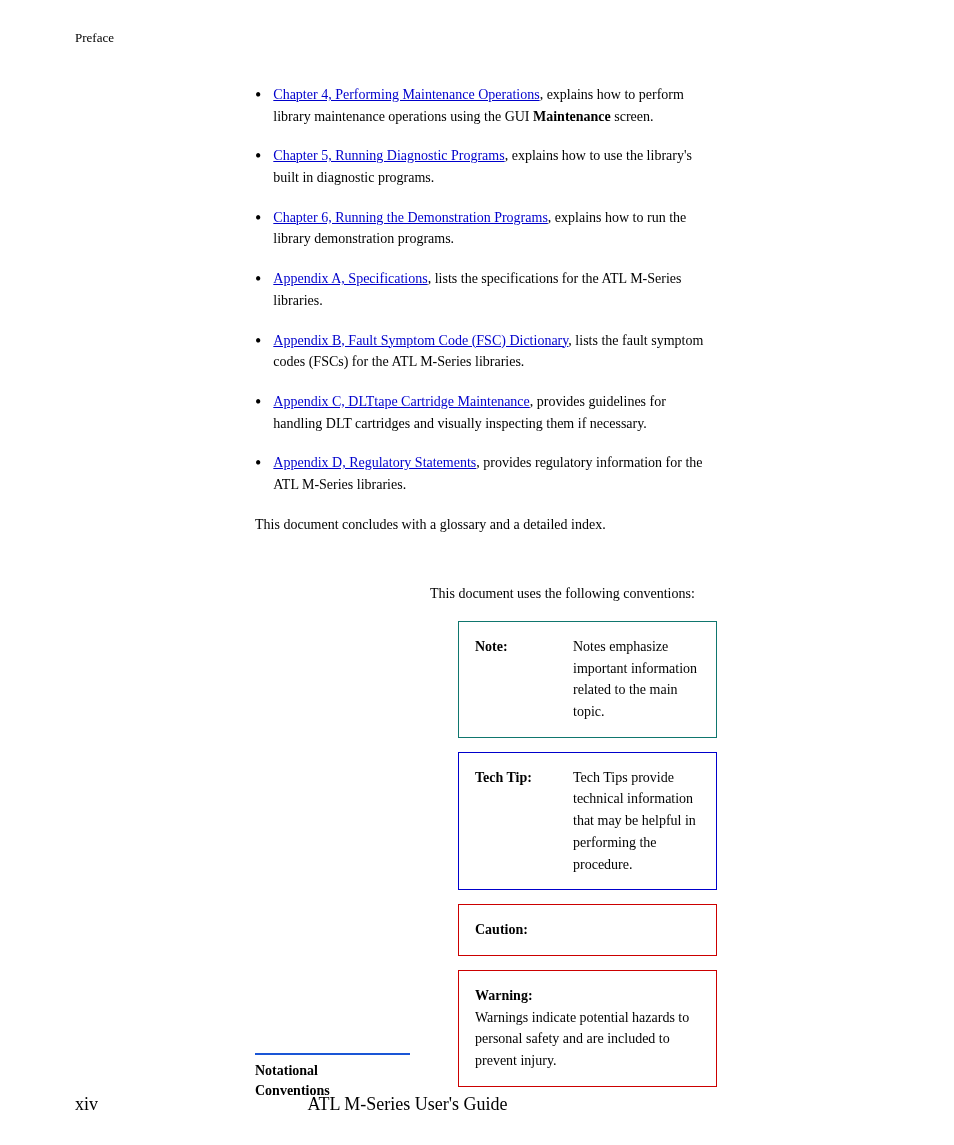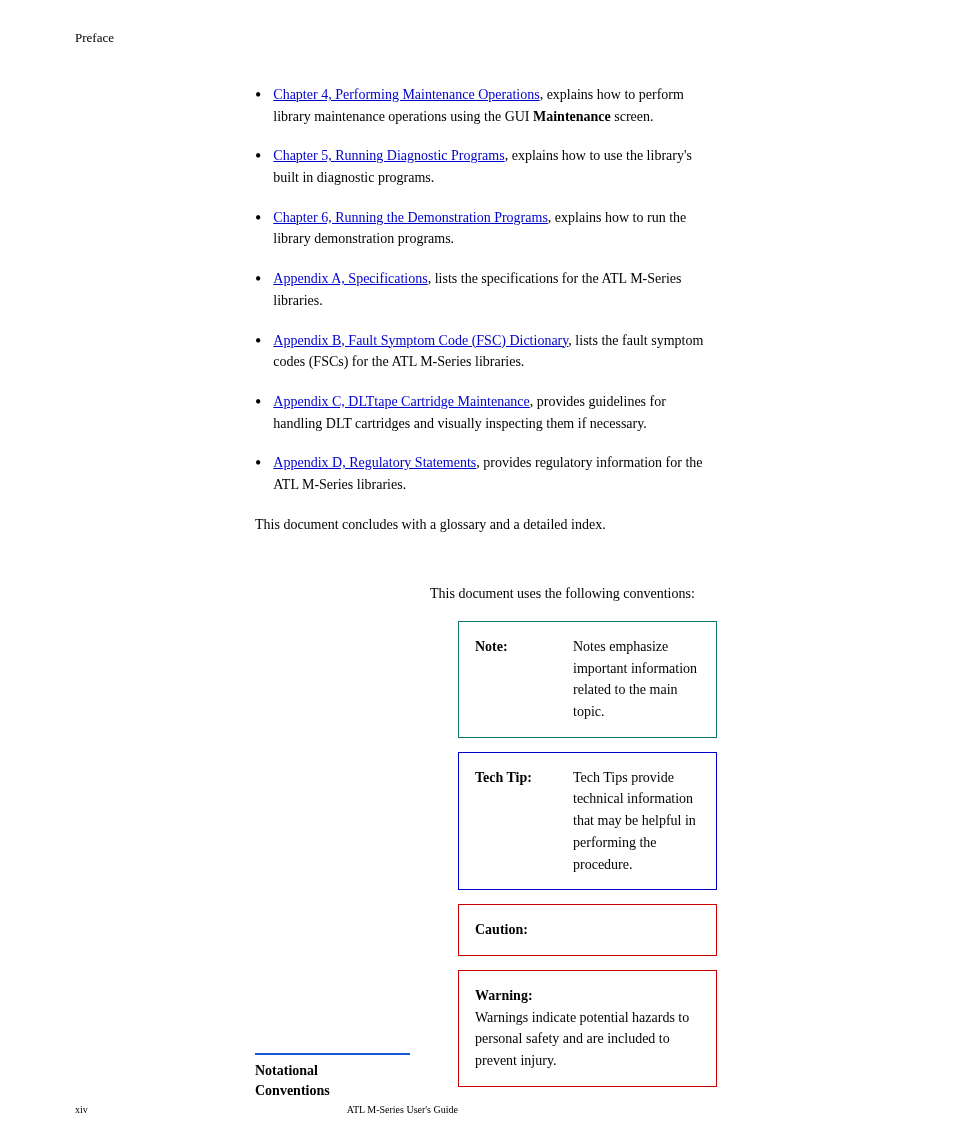--- a/index.html
+++ b/index.html
@@ -110,21 +110,21 @@
       flex: 1;
     }
     .footer {
       position: absolute;
       bottom: 30px;
       left: 0;
       right: 0;
       display: flex;
       justify-content: space-between;
       padding: 0 75px;
-      font-size: 10px;
+      font-size: 18px;
     }
     .footer-center {
       text-align: center;
       flex: 1;
     }
   </style>
 </head>
 <body>
 
 <div class="page-container">

